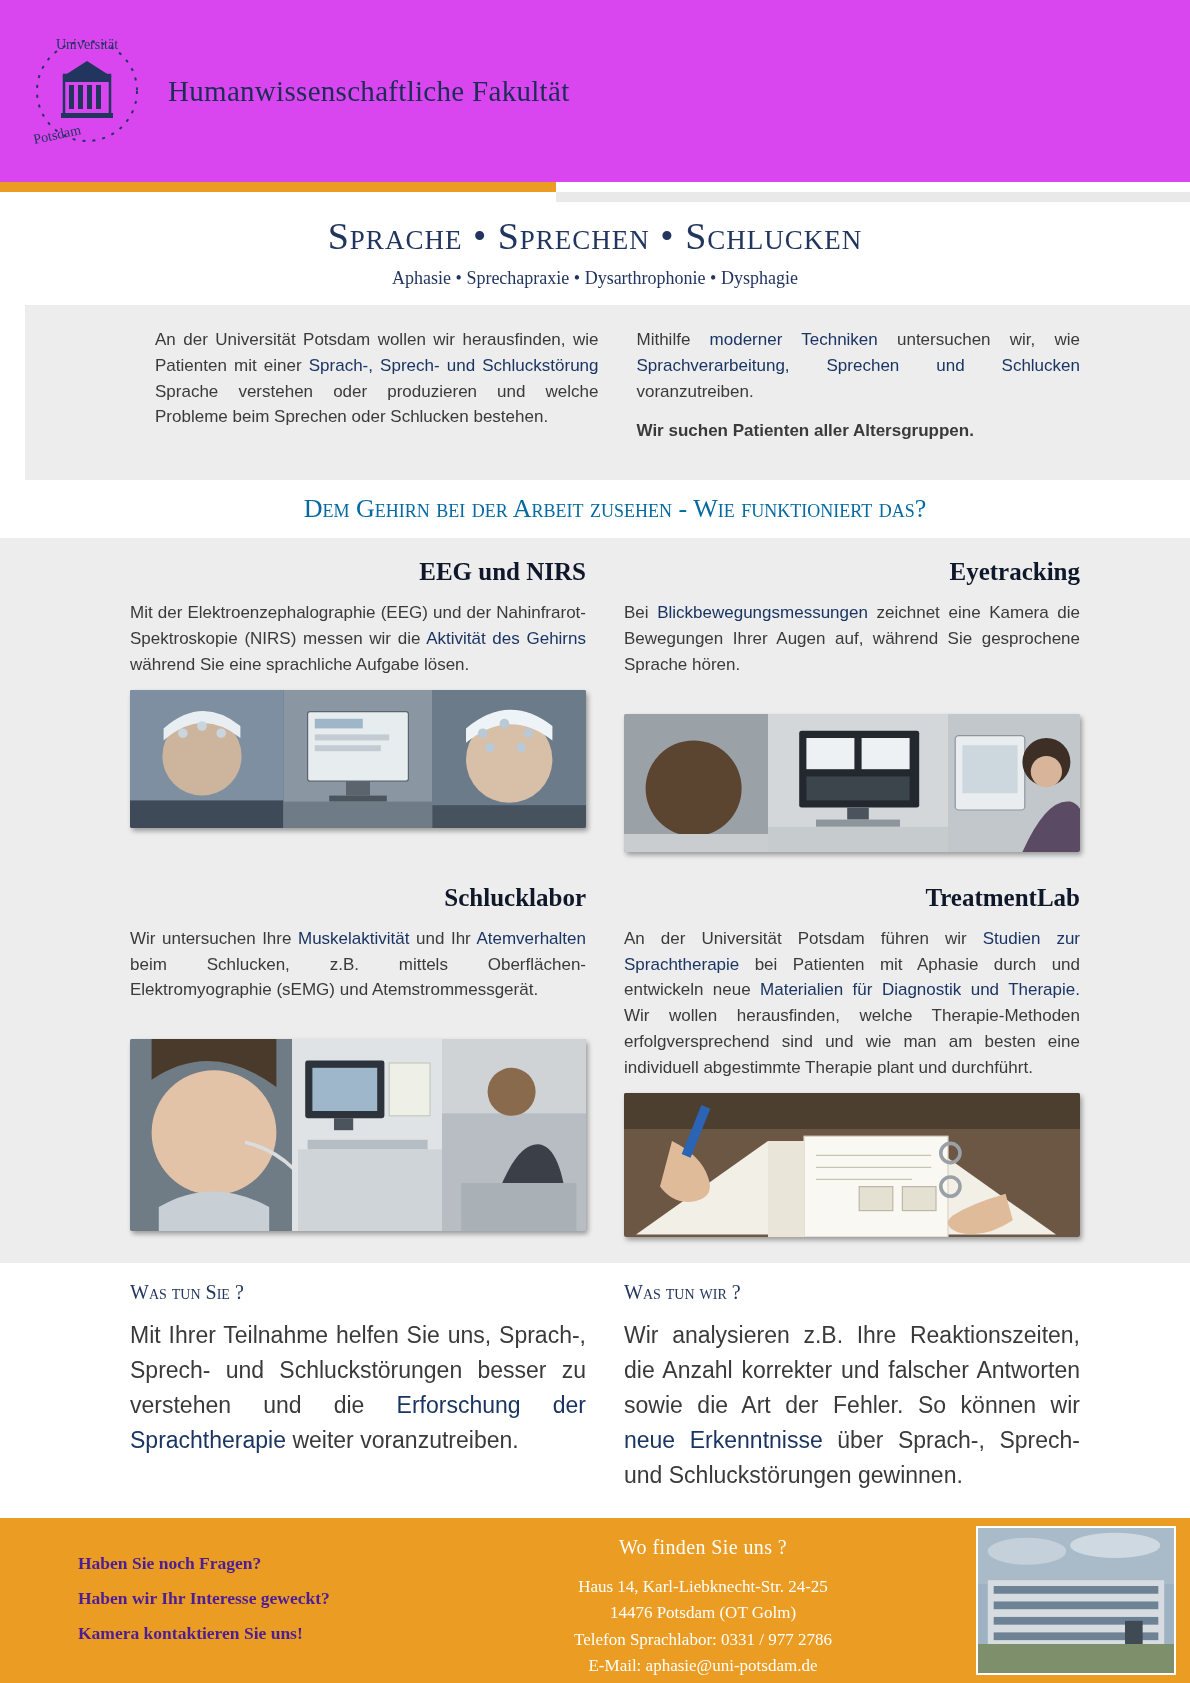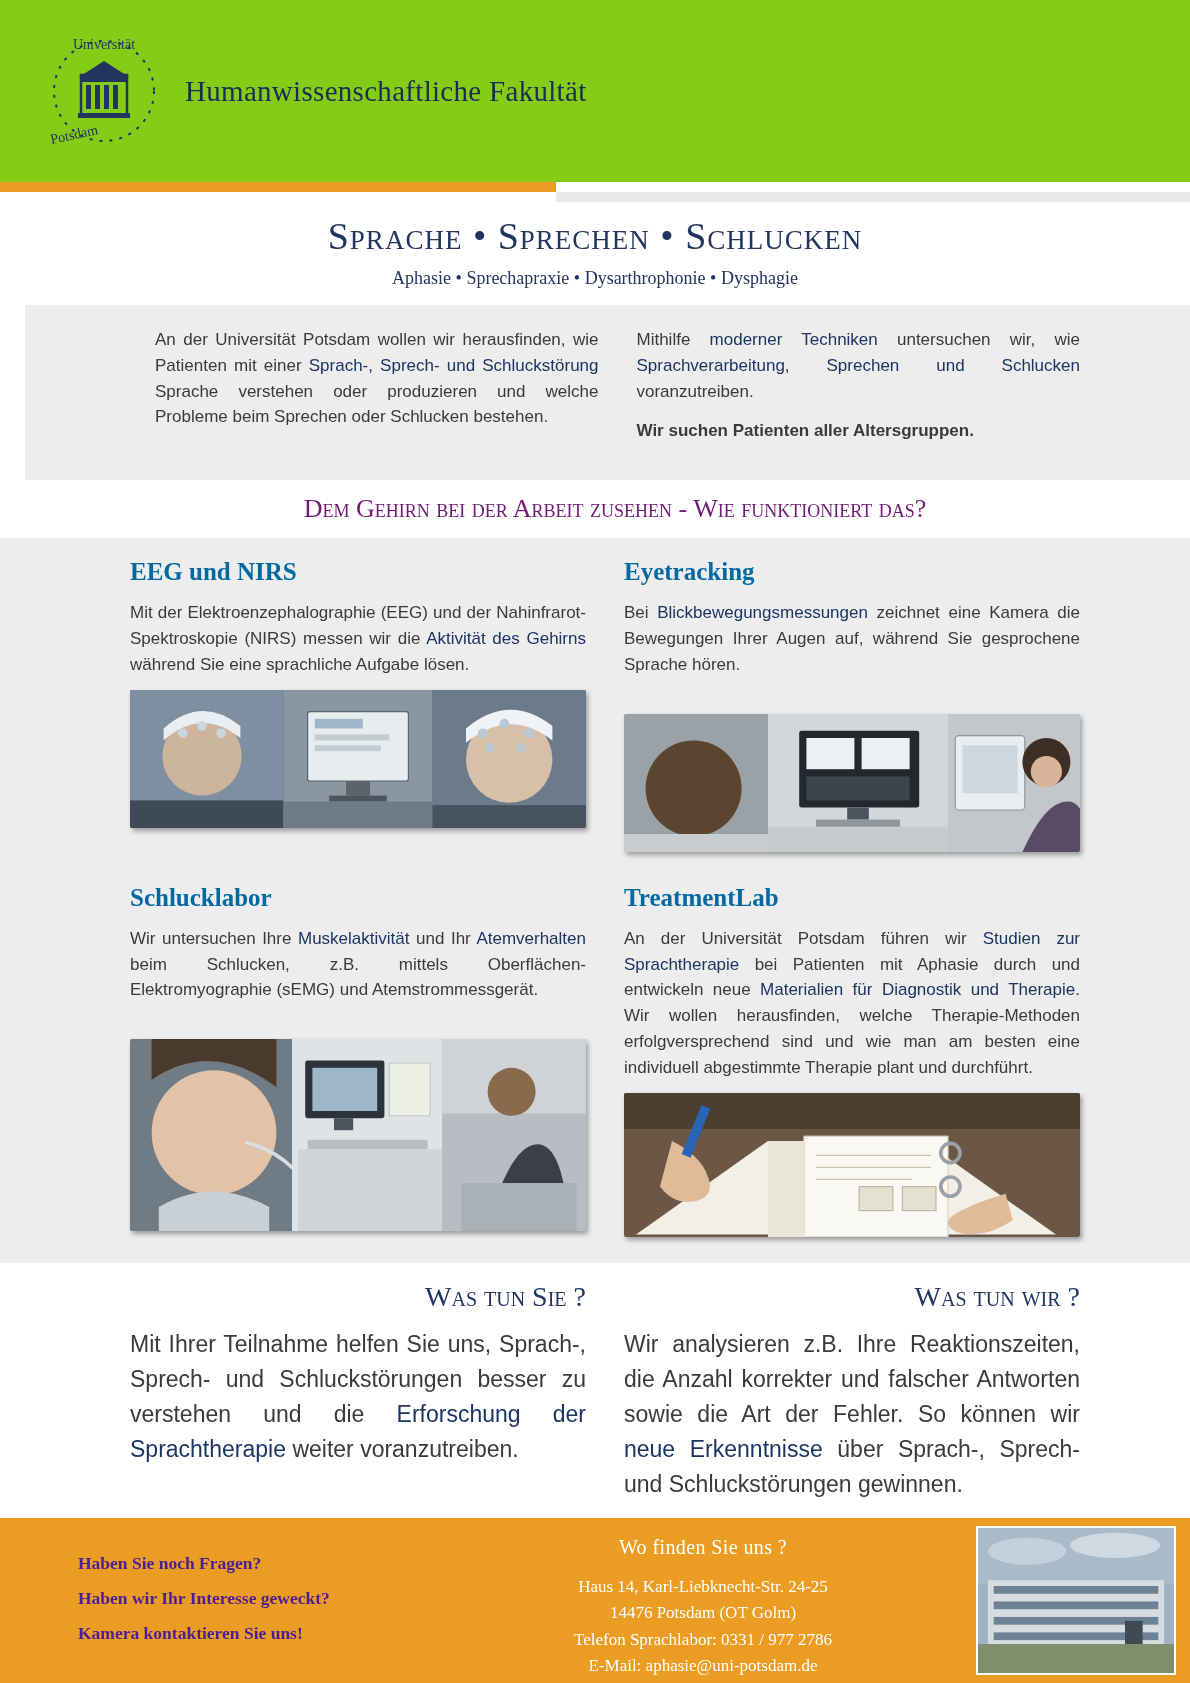--- a/index.html
+++ b/index.html
@@ -9,24 +9,24 @@
     font-family: "Liberation Sans", sans-serif;
     background: #ffffff;
     color: #2b2b2b;
     position: relative;
     overflow: hidden;
   }
 
   
   .header {
     height: 182px;
-    background: #84cc16;
+    background: #d946ef;
     display: flex;
     align-items: center;
-    padding-left: 45px;
+    padding-left: 28px;
   }
   .logo-wrap { display: flex; align-items: center; }
   .seal {
     width: 118px; height: 128px;
     position: relative;
   }
   .seal svg { display: block; }
   .fac-title {
     font-family: "Liberation Serif", serif;
     font-size: 29px;
@@ -94,41 +94,41 @@
 
   
   .section-head {
     background: #ffffff;
     text-align: center;
     padding: 14px 0 14px 0;
   }
   .section-head span {
     font-family: "Liberation Serif", serif;
     font-size: 26px;
-    color: #701a75;
+    color: #0369a1;
     font-variant: small-caps;
     margin-left: 40px;
   }
 
   
   .body-band {
     background: #ededed;
     padding: 14px 110px 26px 130px;
   }
   .grid {
     display: flex;
     gap: 38px;
   }
   .panel { width: 463px; }
   .panel h3 {
     margin: 6px 0 14px 0;
-    text-align: left;
+    text-align: right;
     font-family: "Liberation Serif", serif;
     font-size: 25px;
-    color: #0369a1;
+    color: #0f172a;
     font-weight: bold;
   }
   .panel p {
     margin: 0 0 12px 0;
     font-size: 17px;
     line-height: 1.52;
     text-align: justify;
     color: #3a3a3a;
   }
   .photo {
@@ -139,23 +139,23 @@
     display: block;
   }
   .photo svg { display: block; width: 100%; }
 
   
   .wtd-band {
     background: #ffffff;
     padding: 18px 110px 18px 130px;
   }
   .wtd-head {
-    text-align: right;
-    font-family: "Liberation Serif", serif;
-    font-size: 28px;
+    text-align: left;
+    font-family: "Liberation Serif", serif;
+    font-size: 20px;
     color: #22355f;
     font-variant: small-caps;
     margin-bottom: 14px;
   }
   .wtd-band p {
     margin: 0;
     font-size: 23px;
     line-height: 1.52;
     text-align: justify;
     color: #3a3a3a;

